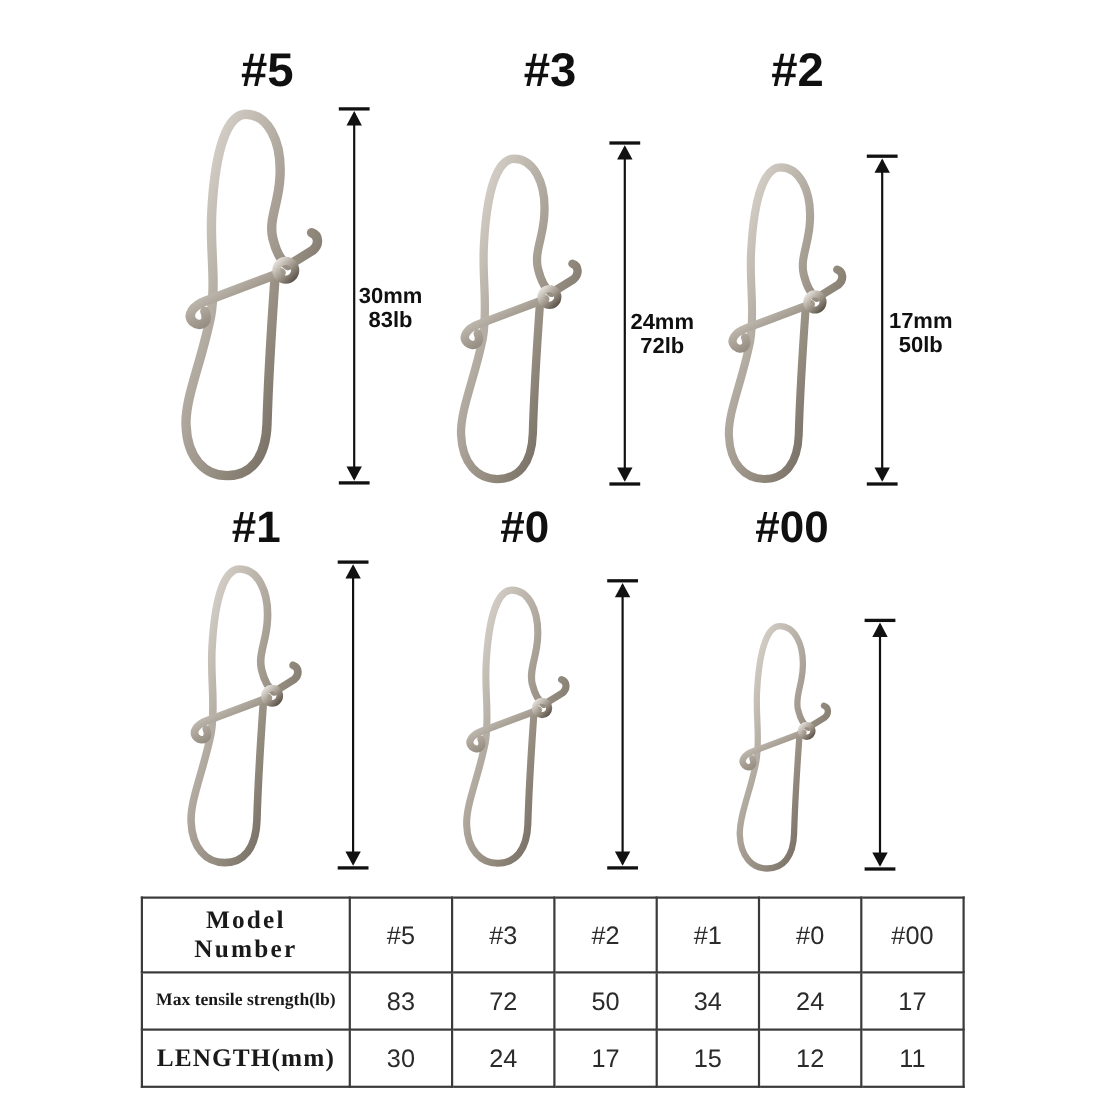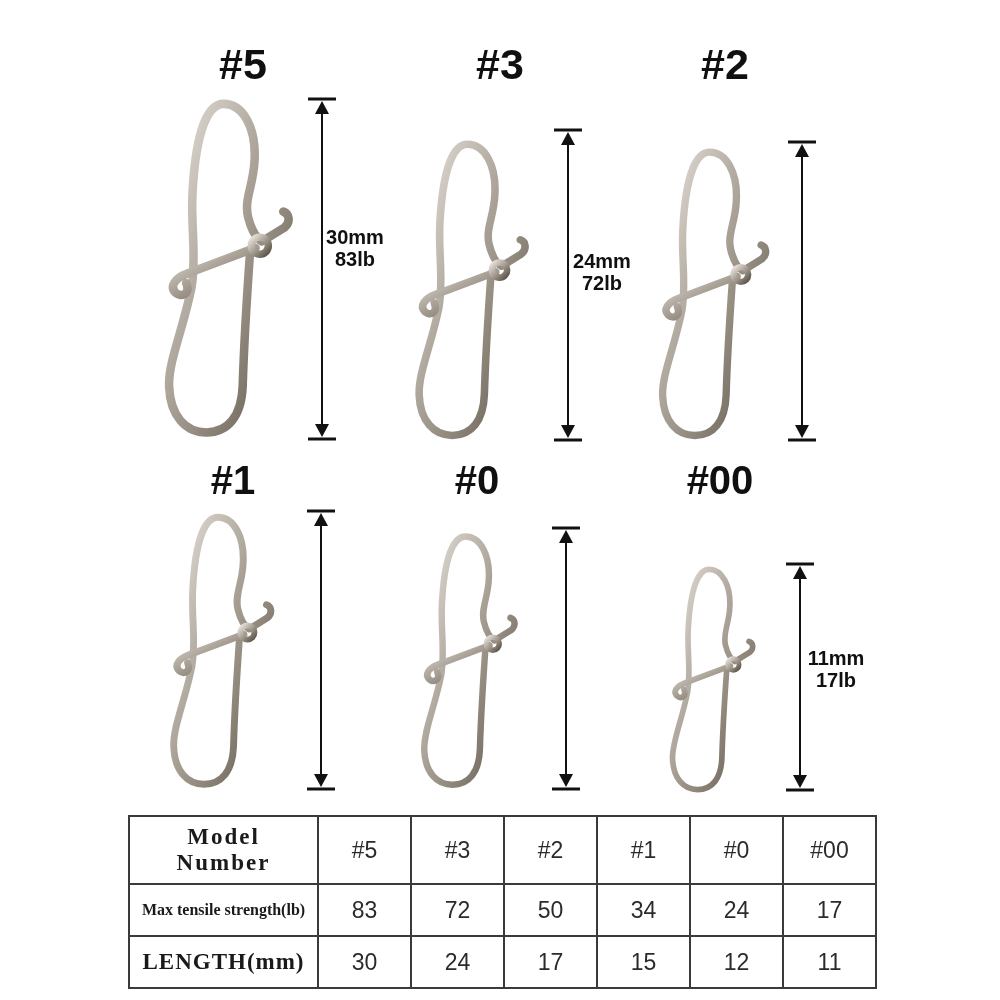--- a/index.html
+++ b/index.html
@@ -2,21 +2,21 @@
 <html><head>
 <meta charset="utf-8">
 <style>
   html,body{margin:0;padding:0;background:#fff;}
   .canvas{position:relative;width:1000px;height:1000px;background:#ffffff;overflow:hidden;
           font-family:"Liberation Sans",sans-serif;}
   .model-label{position:absolute;width:120px;text-align:center;
                font:bold 43px/1 "Liberation Sans",sans-serif;color:#101010;}
   .model-label.small{font-size:40px;}
   .meas{position:absolute;width:110px;text-align:center;
-        font:bold 20px/22px "Liberation Sans",sans-serif;color:#101010;}
+        font:bold 20px/22px "Liberation Sans",sans-serif;color:#101010;margin-top:32px;}
   svg.snap{position:absolute;}
   svg.arrow{position:absolute;overflow:visible;}
   .cap{stroke:#111;stroke-width:3;}
   .shaft{stroke:#111;stroke-width:2;}
   .head{fill:#111;}
   table.spec{position:absolute;left:128px;top:815px;width:749px;height:155px;
              border-collapse:collapse;table-layout:fixed;background:#fff;}
   table.spec td{border:2px solid #3a3a3a;text-align:center;vertical-align:middle;padding:7px;}
   td.rh{font-family:"Liberation Serif",serif;color:#1a1a1a;}
   td.rh.model{font-weight:bold;font-size:23px;letter-spacing:2px;}
@@ -91,20 +91,24 @@
   <svg class="snap" style="left:647px;top:139px;" width="138" height="306" viewBox="0 0 150 330" preserveAspectRatio="xMidYMid meet">
     <use href="#snapShape"></use>
   </svg>
   <svg class="arrow" style="left:785px;top:140px;" width="34" height="302">
     <line class="cap" x1="3" y1="2" x2="31" y2="2"></line>
     <line class="cap" x1="3" y1="300" x2="31" y2="300"></line>
     <line class="shaft" x1="17" y1="6" x2="17" y2="296"></line>
     <polygon class="head" points="17,4 10,17 24,17"></polygon>
     <polygon class="head" points="17,298 10,285 24,285"></polygon>
   </svg>
+  <div class="meas" style="left:782px;top:249px;">
+    <div>17mm</div>
+    <div>50lb</div>
+  </div>
 
   <div class="model-label small" style="left:173px;top:460px;">#1</div>
   <svg class="snap" style="left:155px;top:506px;" width="138" height="286" viewBox="0 0 150 330" preserveAspectRatio="xMidYMid meet">
     <use href="#snapShape"></use>
   </svg>
   <svg class="arrow" style="left:304px;top:509px;" width="34" height="282">
     <line class="cap" x1="3" y1="2" x2="31" y2="2"></line>
     <line class="cap" x1="3" y1="280" x2="31" y2="280"></line>
     <line class="shaft" x1="17" y1="6" x2="17" y2="276"></line>
     <polygon class="head" points="17,4 10,17 24,17"></polygon>
@@ -127,24 +131,20 @@
   <svg class="snap" style="left:659px;top:560px;" width="110" height="236" viewBox="0 0 150 330" preserveAspectRatio="xMidYMid meet">
     <use href="#snapShape"></use>
   </svg>
   <svg class="arrow" style="left:783px;top:562px;" width="34" height="230">
     <line class="cap" x1="3" y1="2" x2="31" y2="2"></line>
     <line class="cap" x1="3" y1="228" x2="31" y2="228"></line>
     <line class="shaft" x1="17" y1="6" x2="17" y2="224"></line>
     <polygon class="head" points="17,4 10,17 24,17"></polygon>
     <polygon class="head" points="17,226 10,213 24,213"></polygon>
   </svg>
-  <div class="meas" style="left:781px;top:647px;">
-    <div>11mm</div>
-    <div>17lb</div>
-  </div>
 
   <table class="spec">
     <colgroup>
       <col style="width:189px;">
       <col>
         <col>
         <col>
         <col>
         <col>
         <col>

